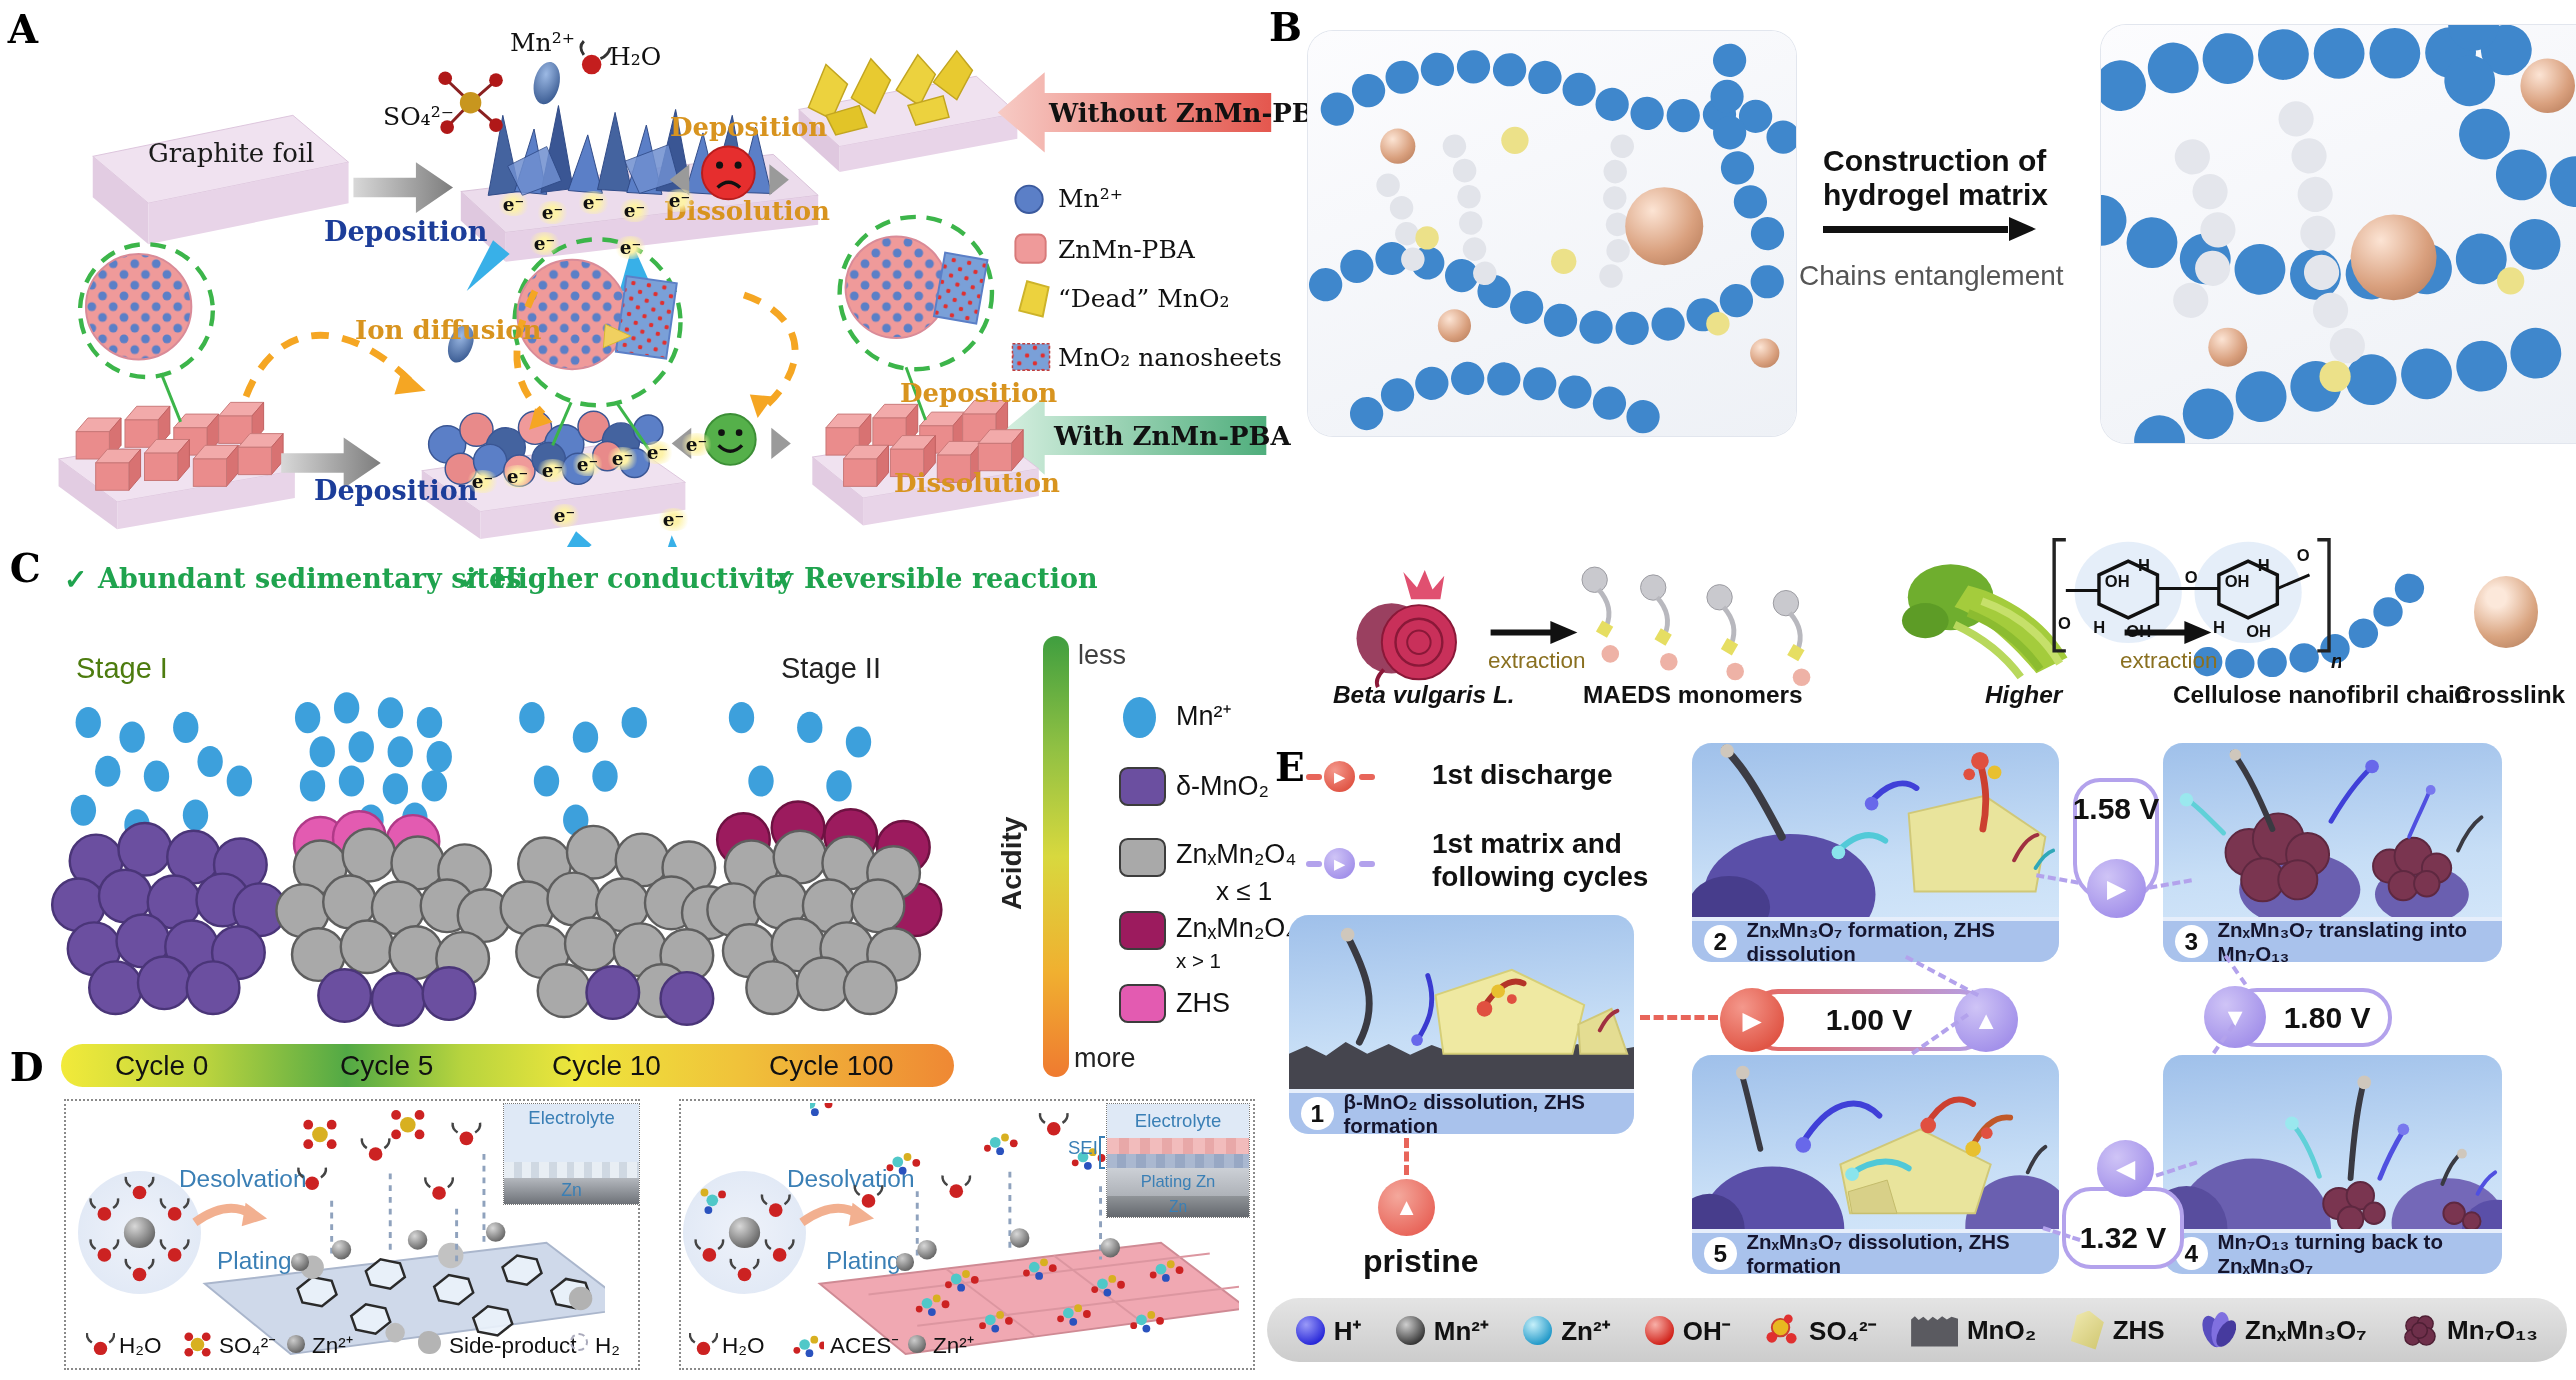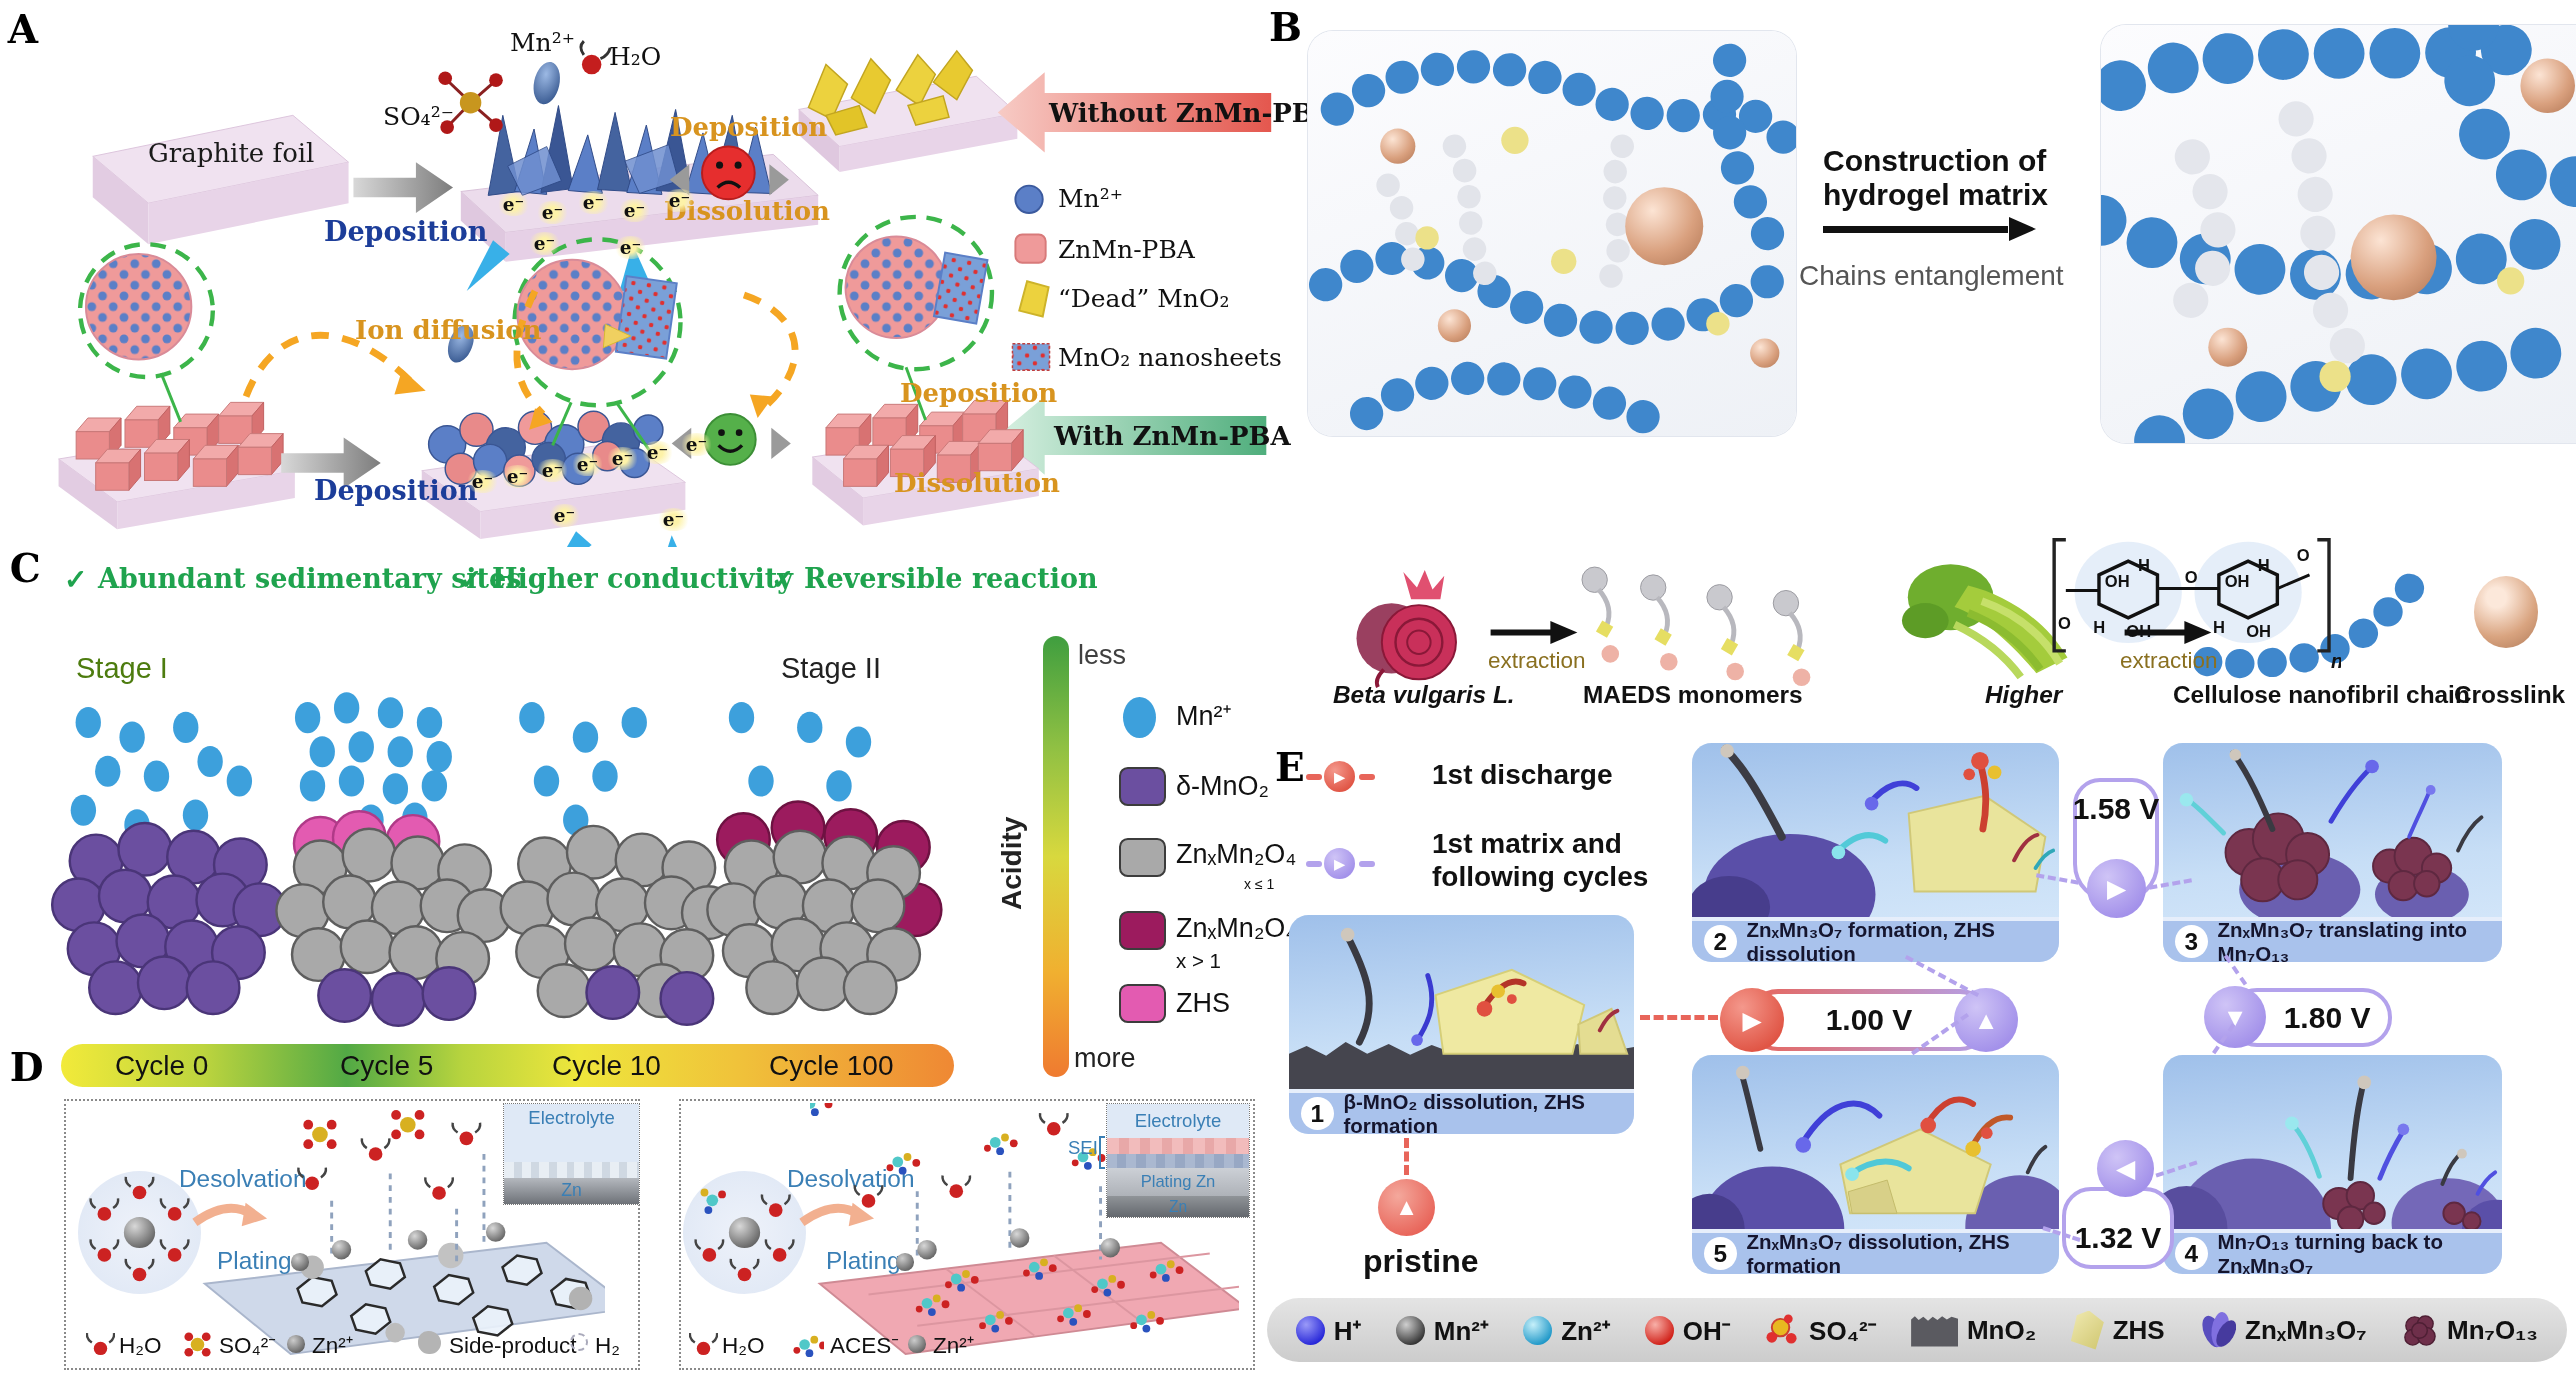--- a/index.html
+++ b/index.html
@@ -616,21 +616,21 @@
 <div class="t" style="left:1074px;top:1043px;font-size:27px;color:#222">more</div>
 <div class="t b vrot" style="left:996px;top:910px;font-size:28px;color:#222">Acidity</div>
 
 
 <div class="abs" style="left:1123px;top:697px;width:33px;height:41px;border-radius:50%;background:#3da0dc"></div>
 <div class="t" style="left:1176px;top:701px;font-size:27px">Mn²⁺</div>
 <div class="cswatch" style="left:1119px;top:767px;width:47px;height:39px;background:#6b4fa0"></div>
 <div class="t" style="left:1176px;top:771px;font-size:27px">δ-MnO₂</div>
 <div class="cswatch" style="left:1119px;top:838px;width:47px;height:39px;background:#a9a9a9"></div>
 <div class="t" style="left:1176px;top:839px;font-size:27px">ZnₓMn₂O₄</div>
-<div class="t" style="left:1244px;top:877px;font-size:14px">x ≤ 1</div>
+<div class="t" style="left:1216px;top:877px;font-size:26px">x ≤ 1</div>
 <div class="cswatch" style="left:1119px;top:911px;width:47px;height:39px;background:#9c1b5e"></div>
 <div class="t" style="left:1176px;top:913px;font-size:27px">ZnₓMn₂O₄</div>
 <div class="t" style="left:1176px;top:950px;font-size:20.5px">x &gt; 1</div>
 <div class="cswatch" style="left:1119px;top:984px;width:47px;height:39px;background:#e35bb1"></div>
 <div class="t" style="left:1176px;top:988px;font-size:27px">ZHS</div>
 
 
 <div class="letter" style="left:9.8px;top:1044px">D</div>
 
 
@@ -987,21 +987,21 @@
 <div class="dashpur" style="left:2036px;top:877px;width:43px;transform:rotate(10deg)"></div>
 <div class="dashpur" style="left:2149px;top:882px;width:43px;transform:rotate(-10deg)"></div>
 
 <div class="vpill" style="left:2228px;top:988px;width:164px;height:59px;border-radius:29px;display:flex;align-items:center;justify-content:flex-end;padding-right:17.6px">
   <span class="vlabel">1.80 V</span>
 </div>
 <div class="vcirc vpur" style="left:2204px;top:986px;width:62px;height:62px">▼</div>
 <div class="dashpur" style="left:2218px;top:968px;width:35px;transform:rotate(55deg)"></div>
 <div class="dashpur" style="left:2212px;top:1052px;width:35px;transform:rotate(-55deg);transform-origin:left top"></div>
 
-<div class="vpill" style="left:2062px;top:1187px;width:112px;height:82px;border-radius:29px;display:flex;align-items:flex-end;justify-content:center;padding-bottom:9.8px">
+<div class="vpill" style="left:2062px;top:1187px;width:122px;height:82px;border-radius:29px;display:flex;align-items:flex-end;justify-content:center;padding-bottom:9.8px">
   <span class="vlabel">1.32 V</span>
 </div>
 <div class="vcirc vpur" style="left:2097px;top:1140px;width:57px;height:57px">◀</div>
 <div class="dashpur" style="left:2155px;top:1167px;width:43px;transform:rotate(-18deg)"></div>
 <div class="dashpur" style="left:2042px;top:1232px;width:39px;transform:rotate(18deg)"></div>
 
 <div class="abs" style="left:1404px;top:1138px;height:37px;border-left:5.9px dashed #e8655a"></div>
 <div class="vcirc" style="left:1378px;top:1179px;width:57px;height:57px;font-size:23.4px;background:radial-gradient(circle at 35% 30%,#f4a89c,#e8655a 75%)">▲</div>
 <div class="t b" style="left:1363px;top:1244px;font-size:32px">pristine</div>
 

